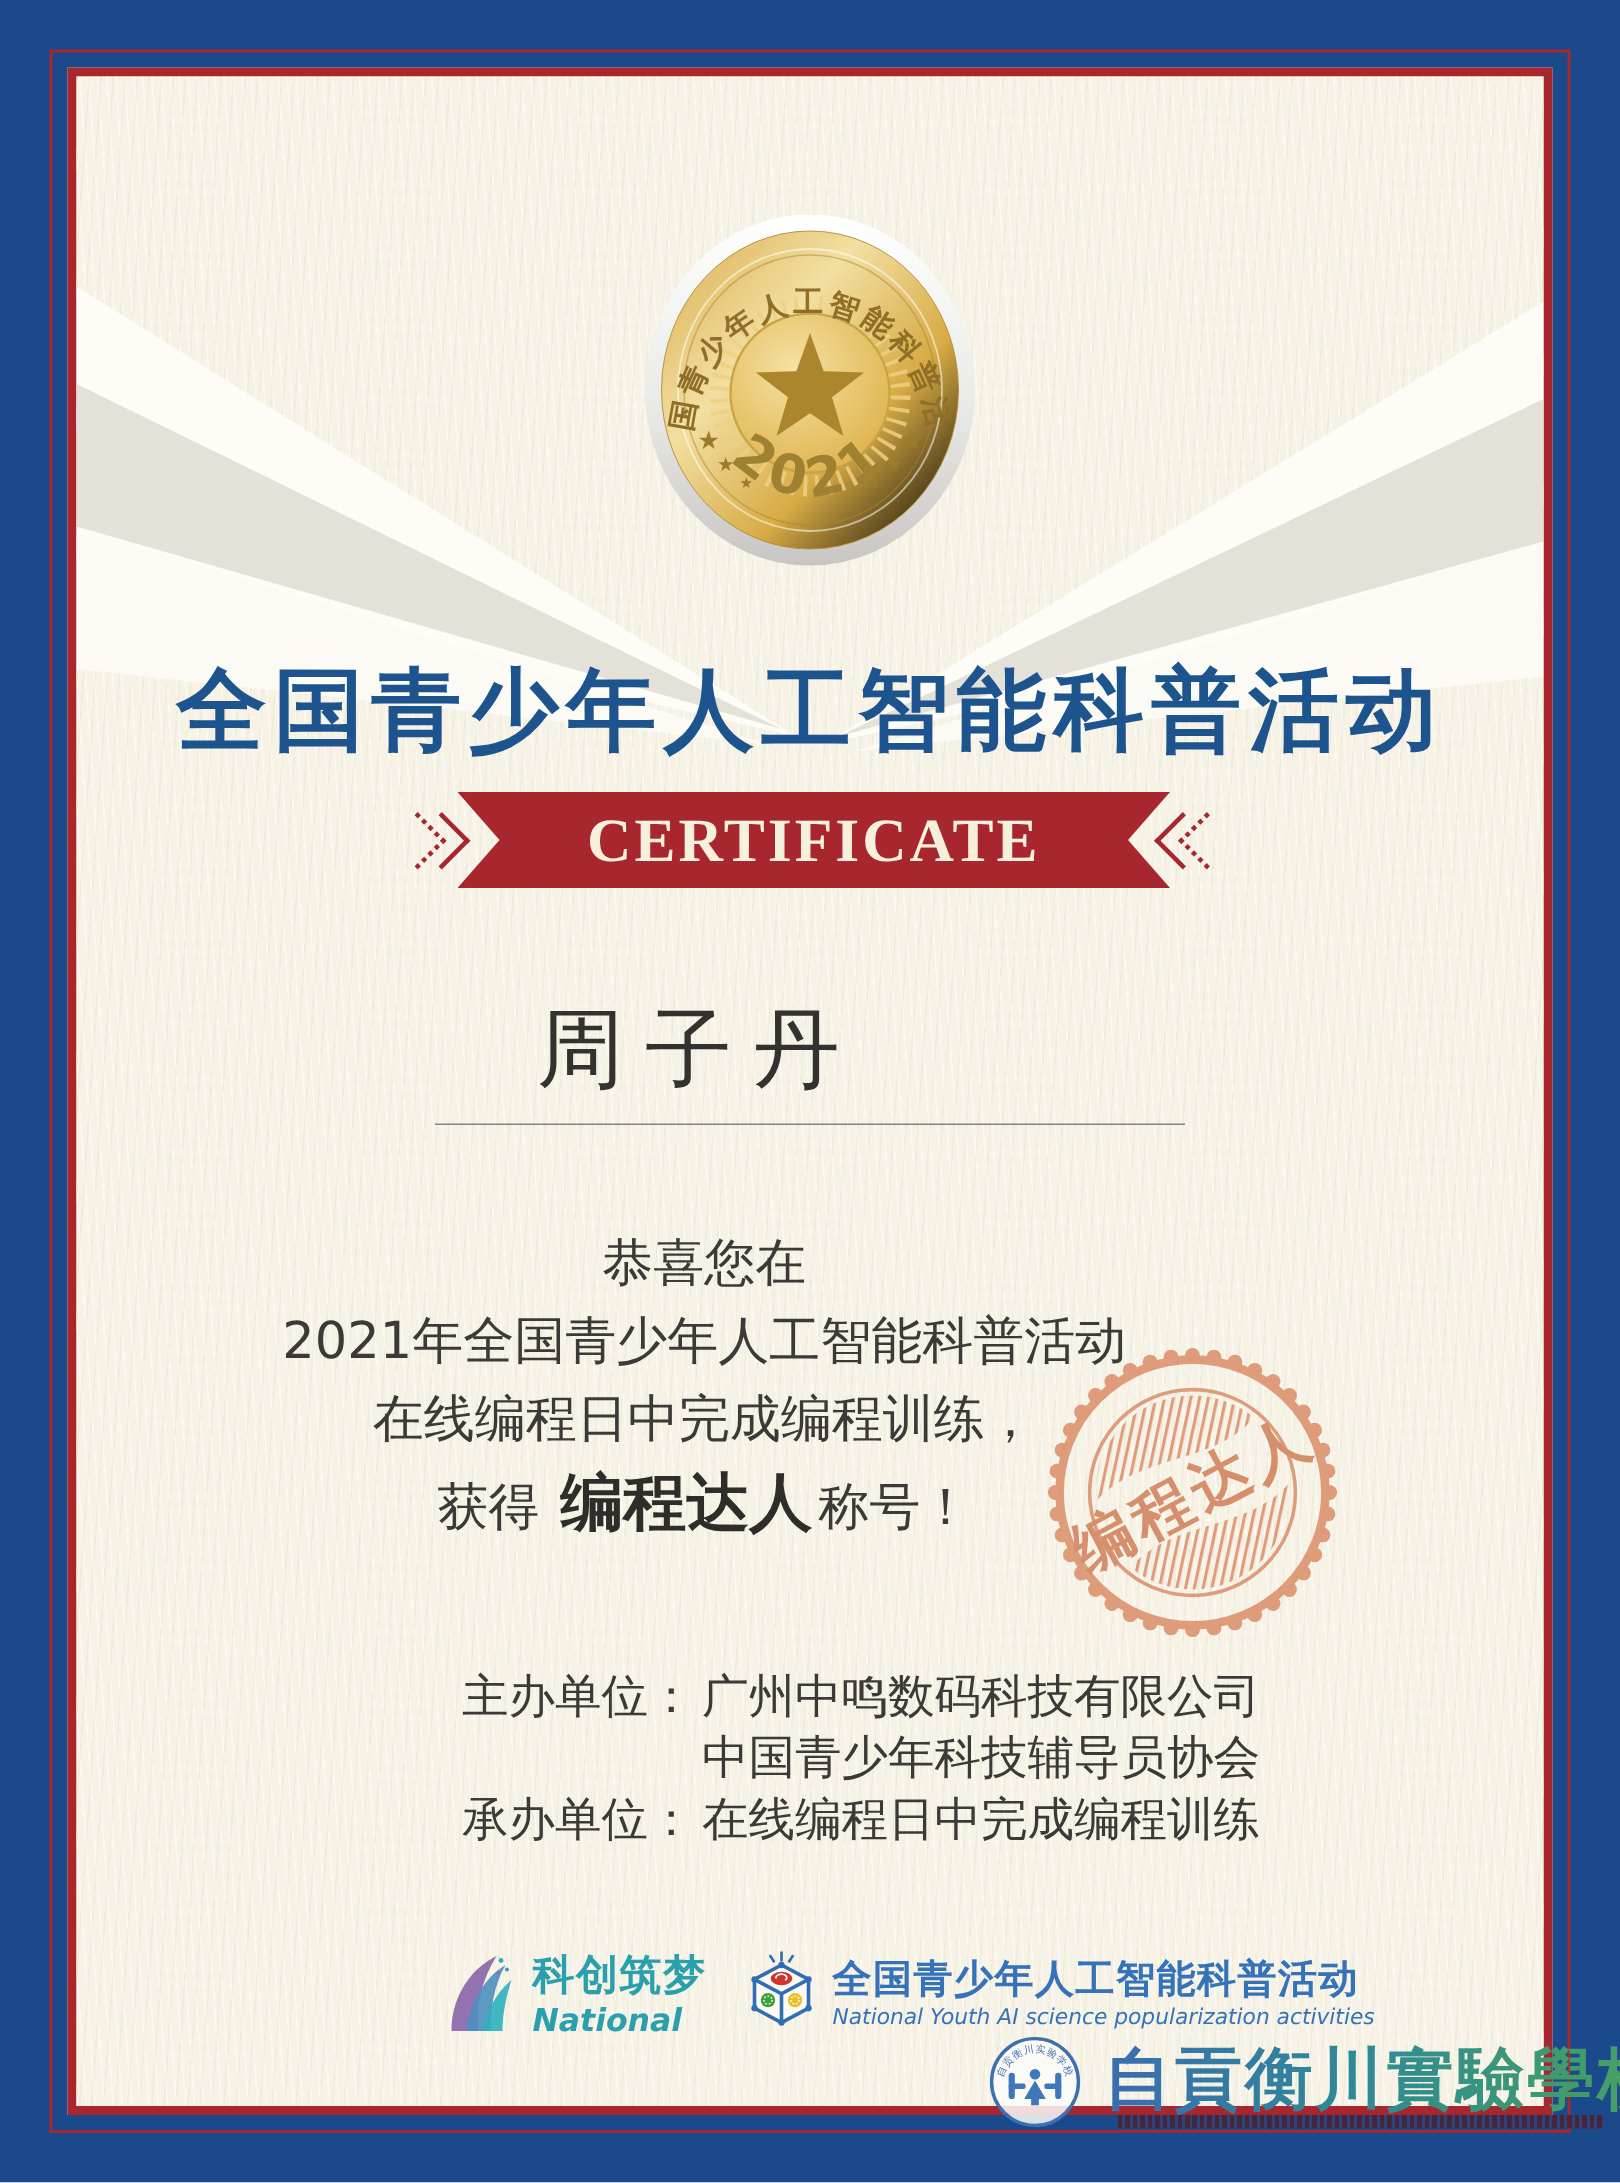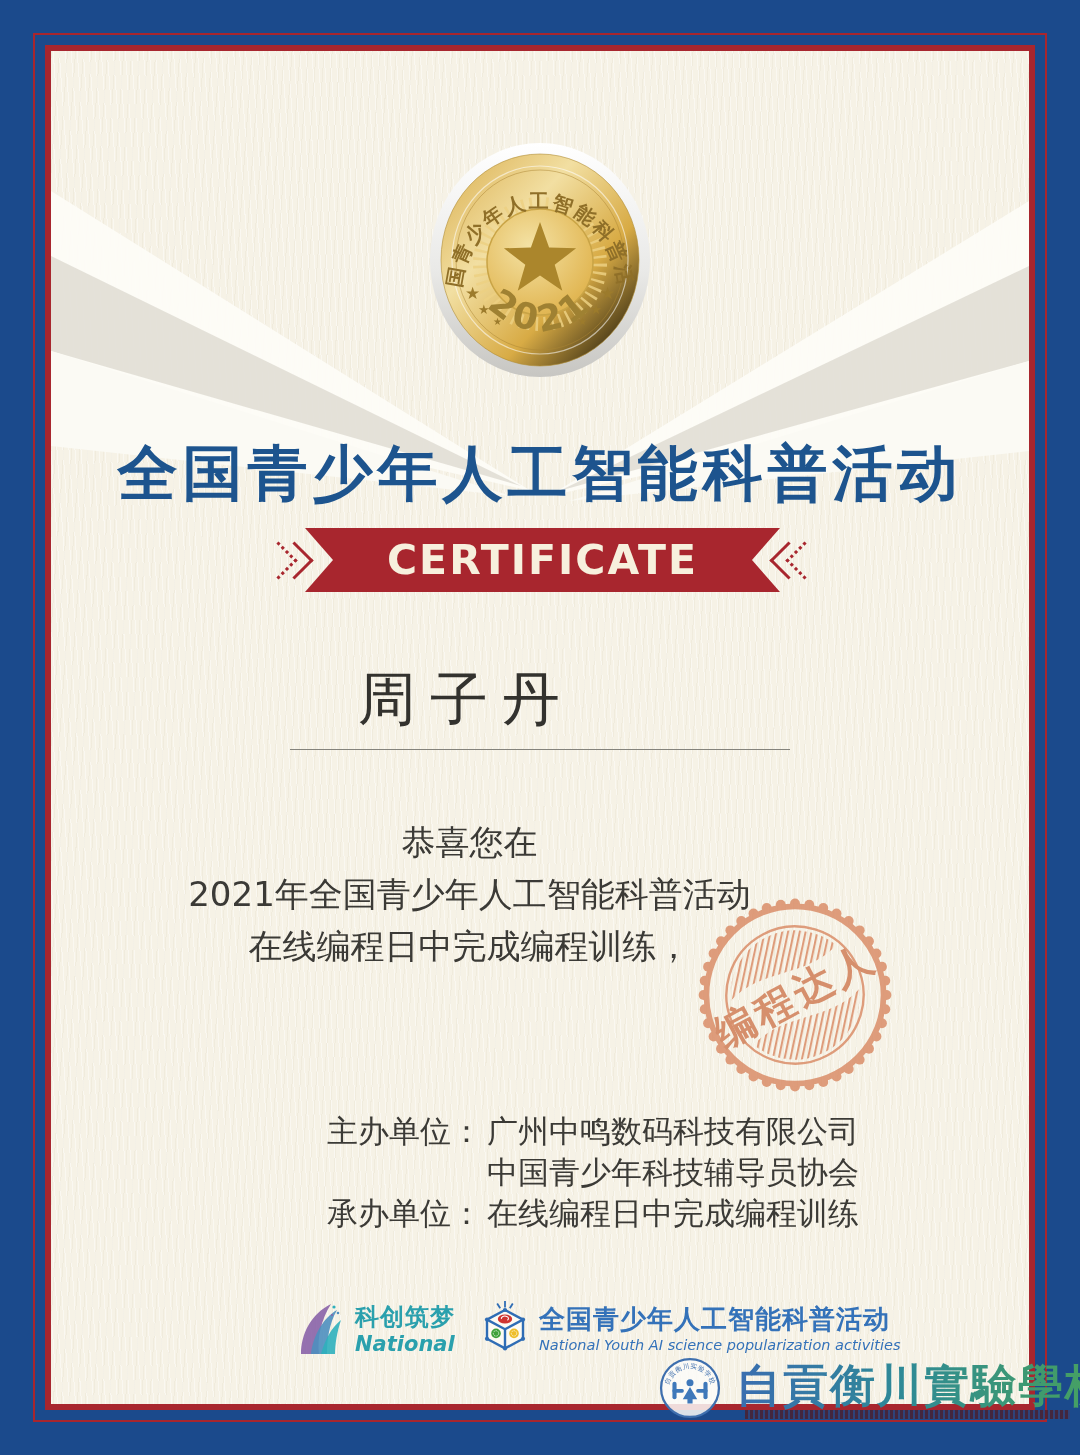--- a/index.html
+++ b/index.html
@@ -19,21 +19,21 @@
   .sw-wl2{background:#fbfaf4;clip-path:polygon(0 300px,0 395px,460px 445px);}
   .sw-wr1{background:#fdfcf7;opacity:.95;clip-path:polygon(978px 150px,978px 340px,498px 445px);}
   .sw-gr{background:#e1ded5;opacity:.9;clip-path:polygon(978px 215px,978px 310px,508px 440px);}
   .sw-wr2{background:#fbfaf4;clip-path:polygon(978px 310px,978px 400px,518px 450px);}
 
   .medal{position:absolute;left:378px;top:92px;width:222px;height:235px;z-index:2;}
 
   .title{position:absolute;left:0;top:383px;width:978px;text-align:center;
     font-size:60px;font-weight:900;letter-spacing:5px;color:#1d548e;z-index:2;}
 
-  .ribbon-wrap{position:absolute;left:0;top:477px;width:826px;height:64px;z-index:2;}
+  .ribbon-wrap{position:absolute;left:0;top:477px;width:826px;height:64px;z-index:2;font-family:Liberation Serif, serif;}
   .ribbon{position:absolute;left:254px;top:0;width:475px;height:64px;background:#a8262e;
     clip-path:polygon(0 0,100% 0,calc(100% - 28px) 50%,100% 100%,0 100%,28px 50%);
     display:flex;align-items:center;justify-content:center;}
   .ribbon span{color:#f7f0dd;font-size:41px;font-weight:bold;letter-spacing:2px;}
   .chev{position:absolute;width:24px;height:24px;top:19px;}
   .chev.solid{border-top:3px solid #a8262e;border-right:3px solid #a8262e;}
   .chev.dot{border-top:3px dotted #a8262e;border-right:3px dotted #a8262e;}
   .chev.l{transform:rotate(45deg);}
   .chev.r{transform:rotate(-135deg);}
   .chev.l1{left:214px;} .chev.l2{left:230px;}
@@ -45,27 +45,27 @@
 
   .body-text{position:absolute;left:0;top:765px;width:837px;text-align:center;color:#3b3a36;z-index:2;}
   .body-text .ln{font-size:34px;line-height:52px;}
   .award-ln{font-size:34px;line-height:60px;}
   .award{font-weight:900;font-size:42px;margin:0 4px 0 14px;color:#2e2d29;}
 
   .stamp{position:absolute;left:644px;top:844px;width:200px;height:200px;opacity:.82;z-index:3;}
 
   .orgs{position:absolute;left:257px;top:1060px;z-index:2;color:#3b3a36;}
   .org-row{display:flex;font-size:31px;line-height:41px;}
-  .org-label{width:160px;margin-left:19px;}
+  .org-label{width:160px;}
   .org-value{}
 
   .footer{position:absolute;left:246px;top:1245px;height:64px;display:flex;align-items:center;z-index:2;}
   .wing-icon{width:46px;height:56px;margin-right:12px;}
   .innov-text{display:flex;flex-direction:column;margin-right:26px;}
-  .innov-cn{font-size:24px;font-weight:900;color:#2aa0ad;letter-spacing:1px;}
+  .innov-cn{font-size:28px;font-weight:900;color:#2aa0ad;letter-spacing:1px;}
   .innov-en{font-size:21px;font-style:italic;color:#2aa0ad;font-weight:bold;line-height:22px;}
   .cube-icon{width:48px;height:58px;margin-right:10px;}
   .act-text{display:flex;flex-direction:column;}
   .act-cn{font-size:26px;font-weight:900;color:#3472b9;letter-spacing:1px;}
   .act-en{font-size:14.5px;color:#3472b9;line-height:17px;font-style:italic;}
 
   .school{position:absolute;left:0;top:0;width:1080px;height:1455px;z-index:6;pointer-events:none;}
   .school-seal{position:absolute;left:659px;top:1357px;width:62px;height:62px;}
   .school-name{position:absolute;left:736px;top:1356px;font-family:"DejaVu Serif",serif;
     font-size:45px;font-weight:bold;letter-spacing:2px;white-space:nowrap;
@@ -144,20 +144,21 @@
         <span class="chev dot r r1"></span>
       </div>
 
       <div class="name">周子丹</div>
       <div class="name-line"></div>
 
       <div class="body-text">
         <div class="ln">恭喜您在</div>
         <div class="ln">2021年全国青少年人工智能科普活动</div>
         <div class="ln">在线编程日中完成编程训练，</div>
+        <div class="award-ln"><span>获得</span><span class="award">编程达人</span><span>称号！</span></div>
       </div>
 
       <svg class="stamp" viewBox="0 0 210 210">
         <defs>
           <pattern id="hatch" width="6" height="6" patternUnits="userSpaceOnUse" patternTransform="rotate(40)">
             <rect width="2.2" height="6" fill="#d98a64"></rect>
           </pattern>
         </defs>
         <g id="scallops">
             <circle cx="201.0" cy="105.0" r="5.2" fill="#d98a64"></circle>

